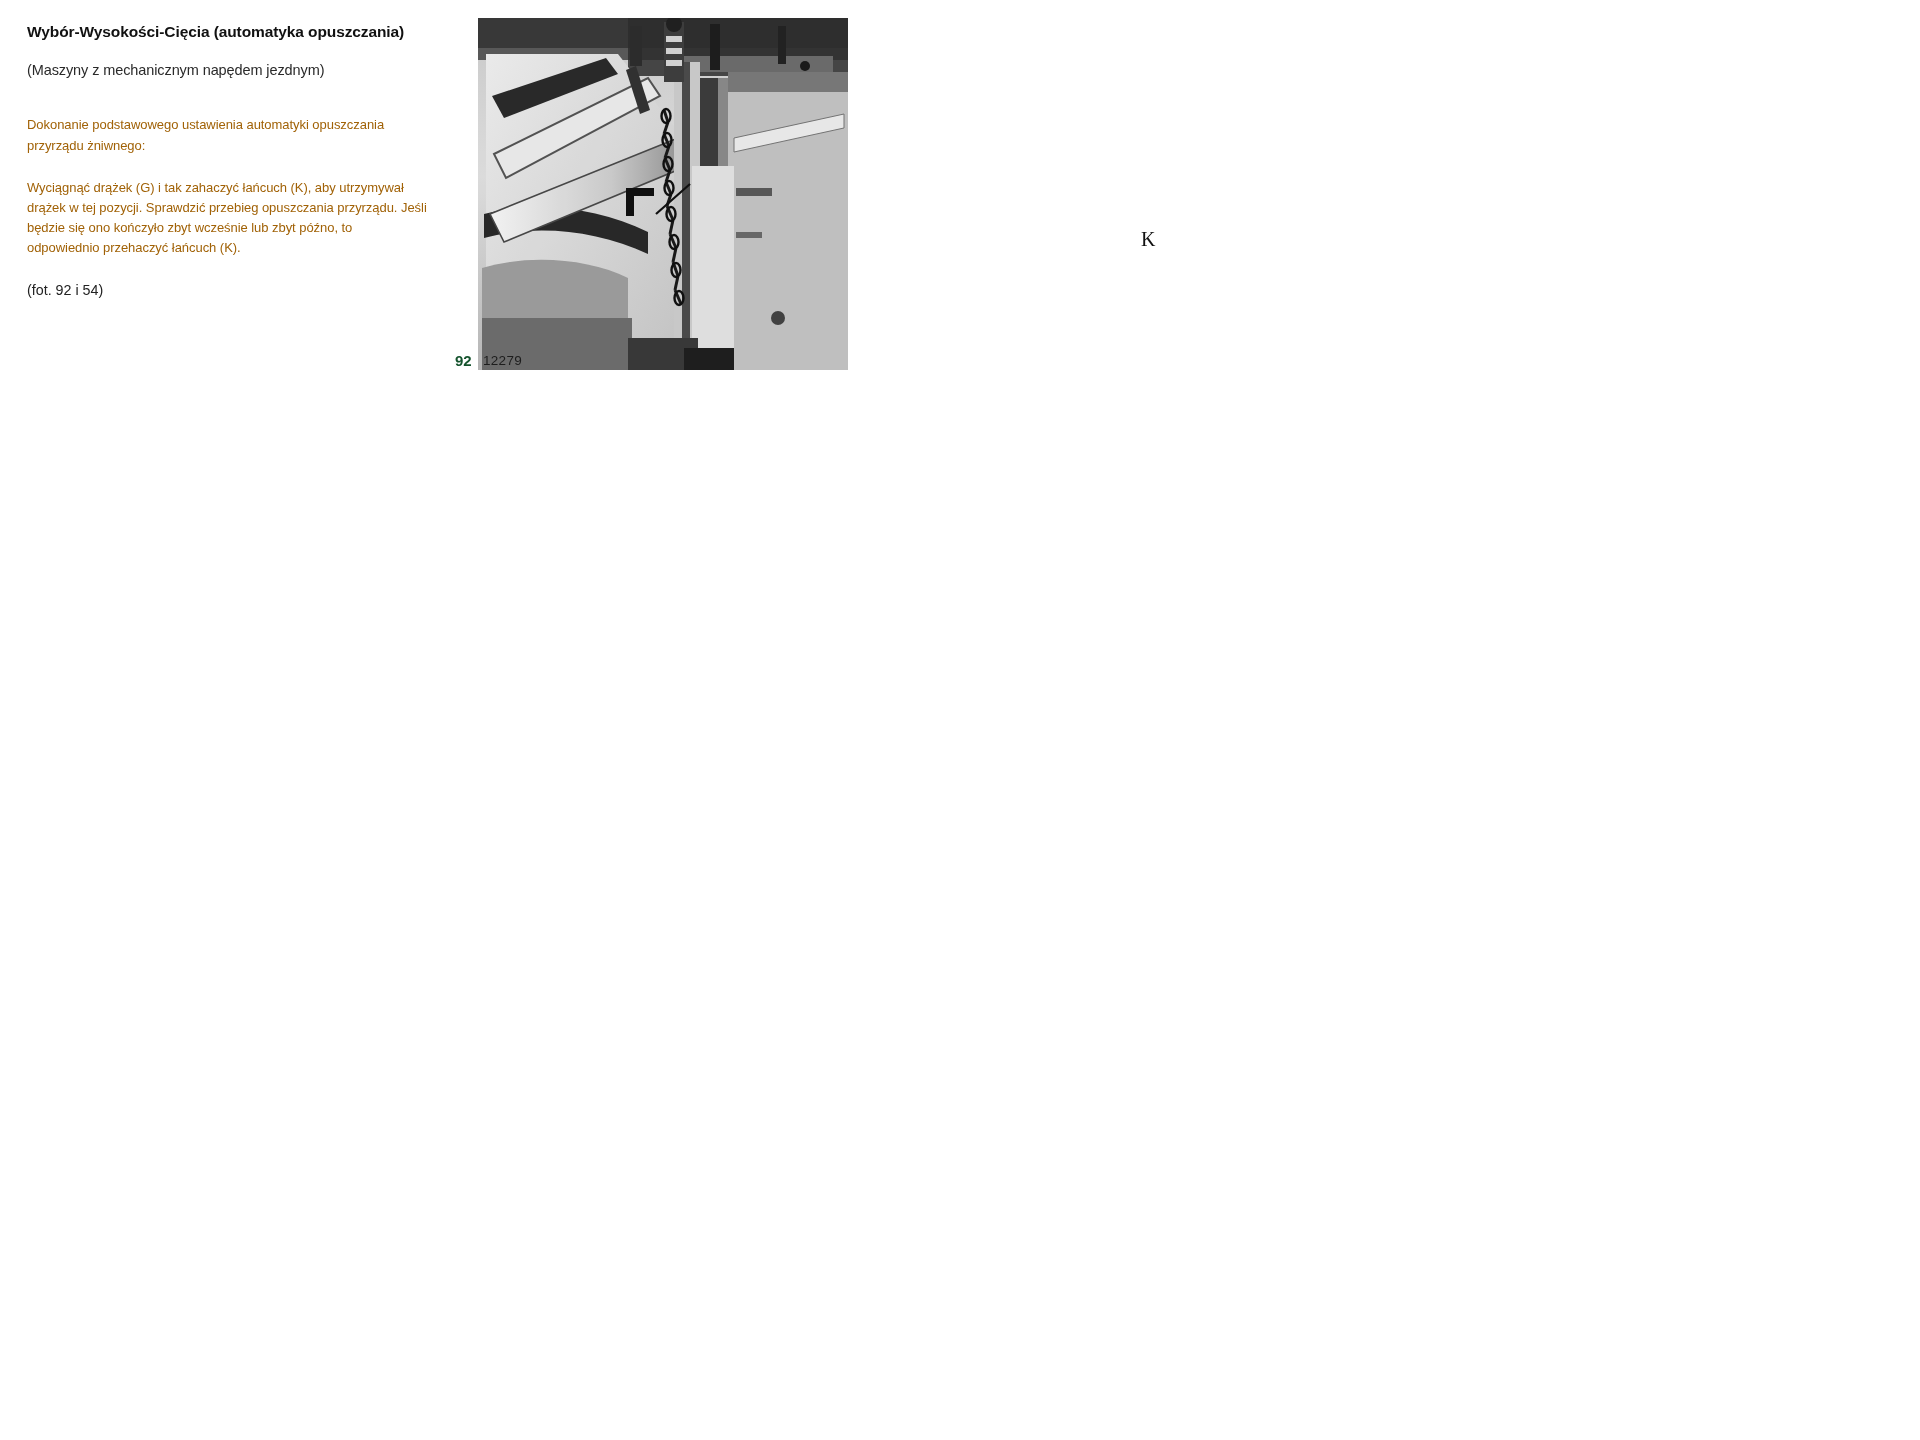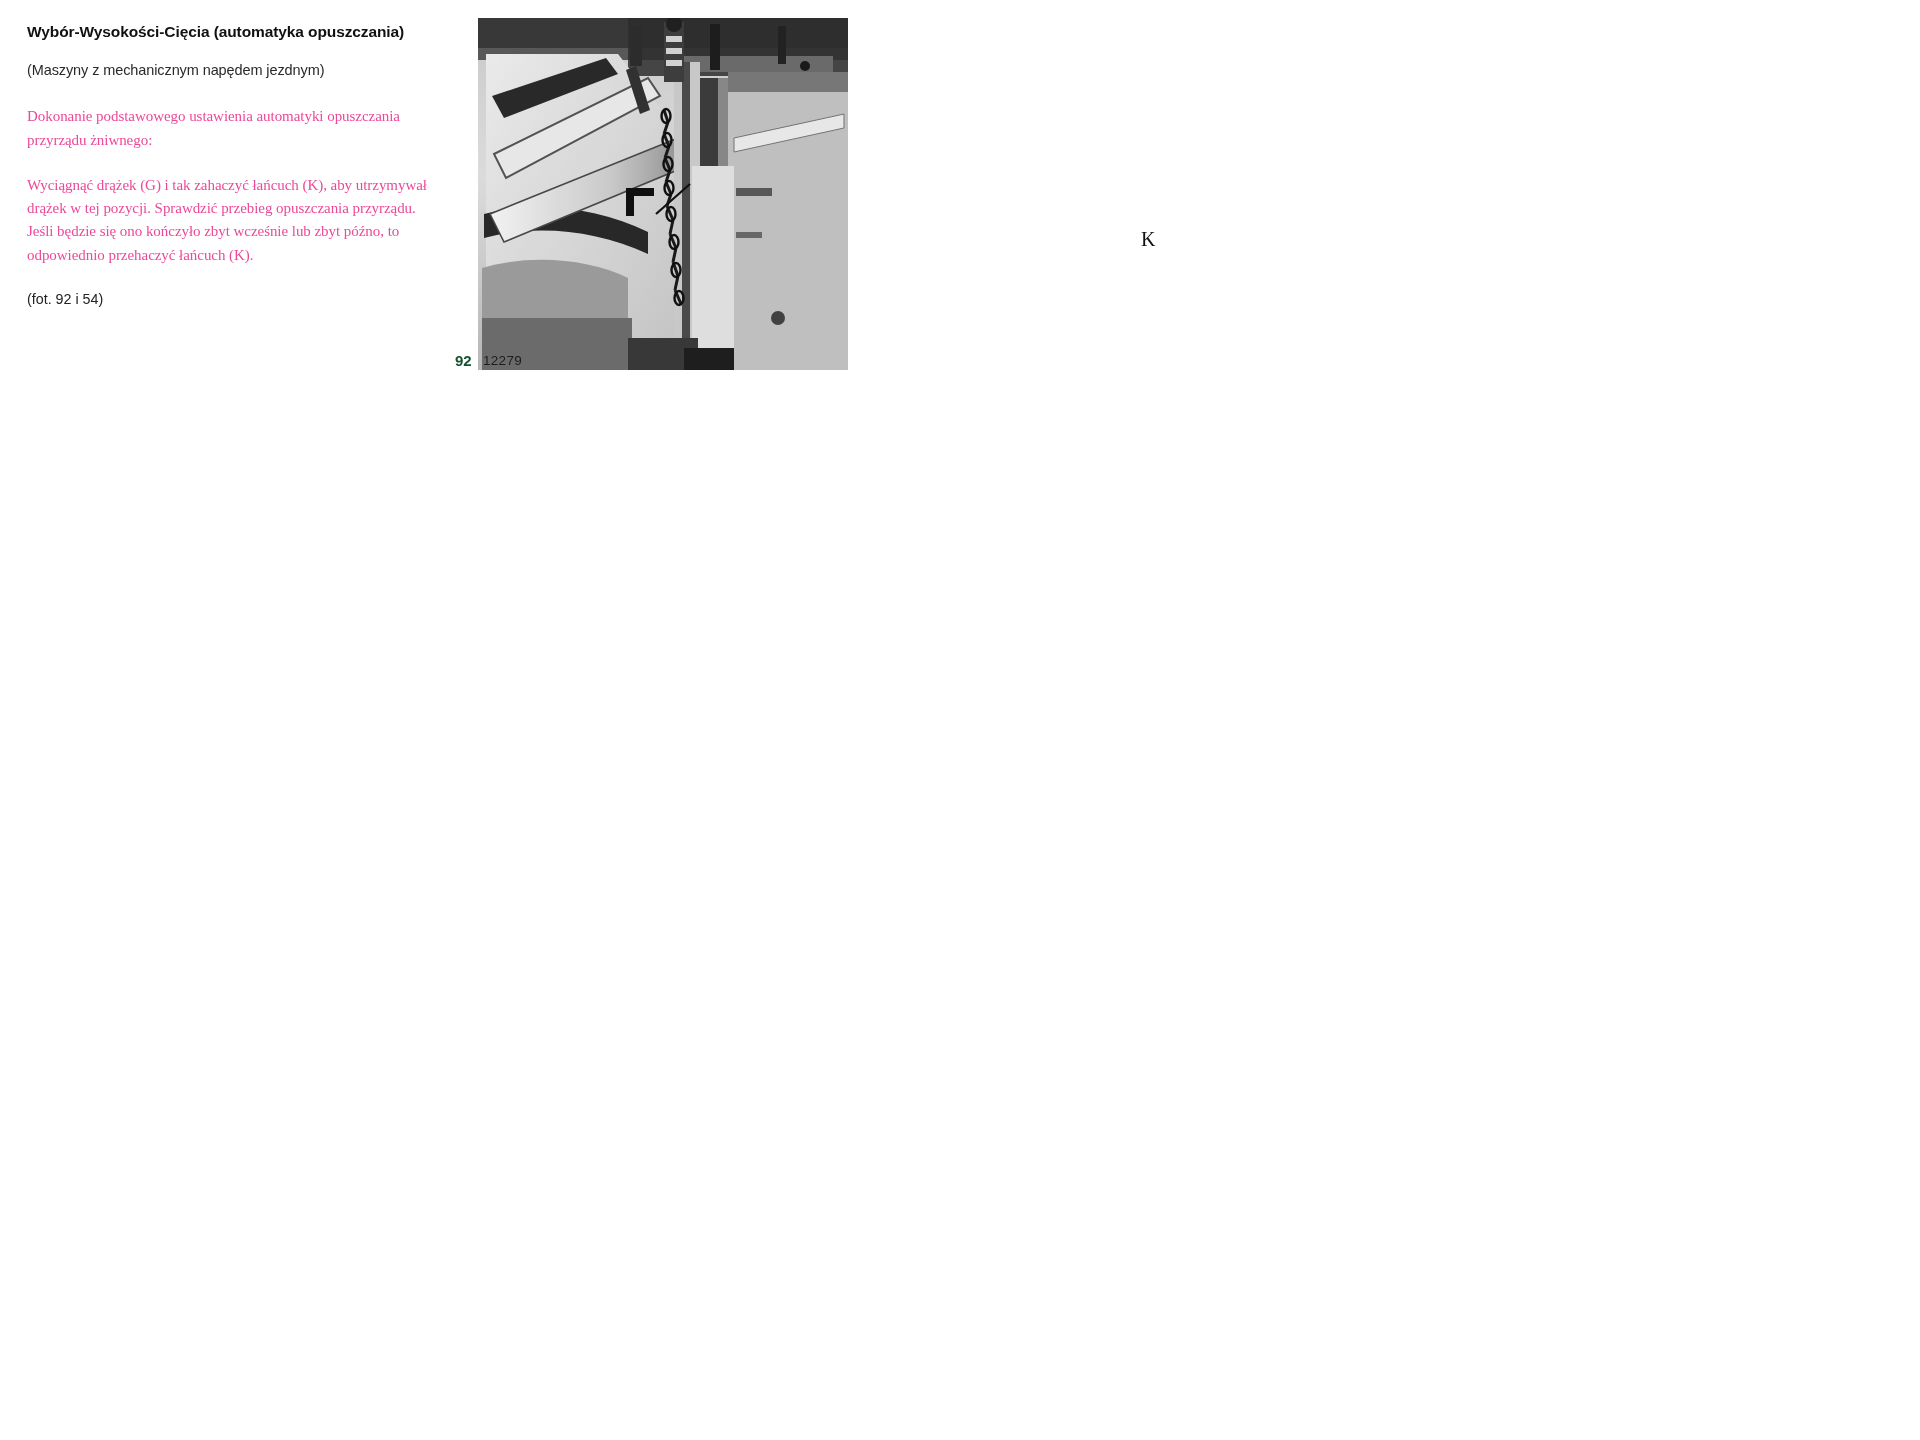--- a/index.html
+++ b/index.html
@@ -39,31 +39,30 @@
     line-height: 1.33;
     letter-spacing: -0.1px;
     color: #111111;
     margin: 0 0 18px 0;
   }
 
   .subheading {
     font-size: 14.5px;
     line-height: 1.3;
     color: #2a2a2a;
-    margin: 0 0 26px 0;
+    margin: 0 0 36px 0;
     letter-spacing: -0.1px;
   }
 
   .para {
-    font-size: 15px;
+    font-size: 13px;
     line-height: 1.55;
-    color: #ec4899;
+    color: #a16207;
     margin: 0 0 22px 0;
     letter-spacing: -0.05px;
-    font-family: Liberation Serif, serif;
   }
 
   .caption-ref {
     font-size: 14.3px;
     line-height: 1.5;
     color: #232323;
     margin: 8px 0 0 0;
   }
 
   

